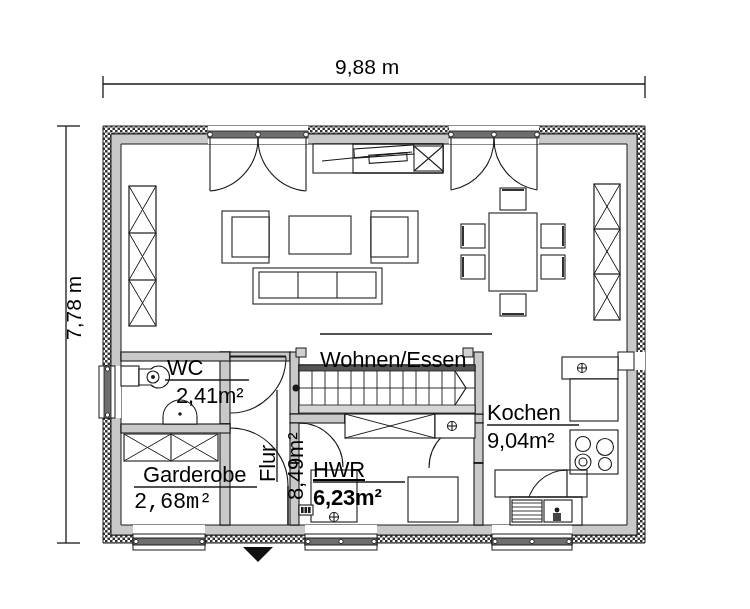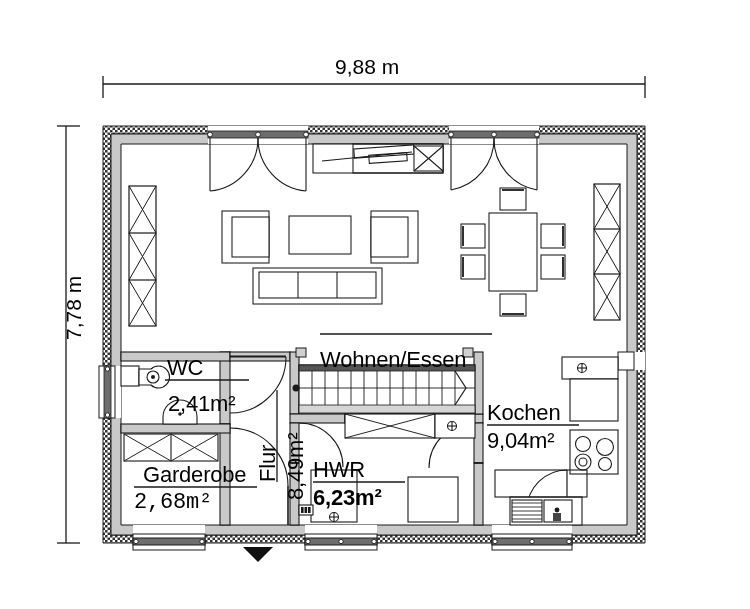--- a/index.html
+++ b/index.html
@@ -356,24 +356,24 @@
   <div class="lbl dim" style="left:335px;top:55px;">9,88 m</div>
 
   <div class="lbl dim vert" style="left:62px;top:340px;transform:rotate(-90deg);">7,78 m</div>
 
   <div class="lbl room-name" style="left:320px;top:309px;margin-top:38px;">Wohnen/Essen</div>
 
   <div class="lbl room-name" style="left:487px;top:400px;">Kochen</div>
   <div class="lbl room-area" style="left:487px;top:428px;">9,04m²</div>
 
   <div class="lbl room-name" style="left:167px;top:355px;">WC</div>
-  <div class="lbl room-area" style="left:168px;top:383px;margin-top:8px;">2,41m²</div>
+  <div class="lbl room-area" style="left:176px;top:383px;">2,41m²</div>
 
   <div class="lbl room-name vert" style="left:255px;top:482px;transform:rotate(-90deg);">Flur</div>
   <div class="lbl room-area vert" style="left:283px;top:500px;transform:rotate(-90deg);">8,49m²</div>
 
   <div class="lbl room-name" style="left:134px;top:462px;margin-left:9px;">Garderobe</div>
   <div class="lbl room-area" style="left:134px;top:490px;font-family:Liberation Mono, monospace;">2,68m²</div>
 
-  <div class="lbl room-name" style="left:313px;top:457px;">HWR</div>
+  <div class="lbl room-name" style="left:313px;top:457px;text-decoration:underline;">HWR</div>
   <div class="lbl room-area" style="left:313px;top:485px;font-weight:bold;">6,23m²</div>
 
 </div>
 
 </body></html>

